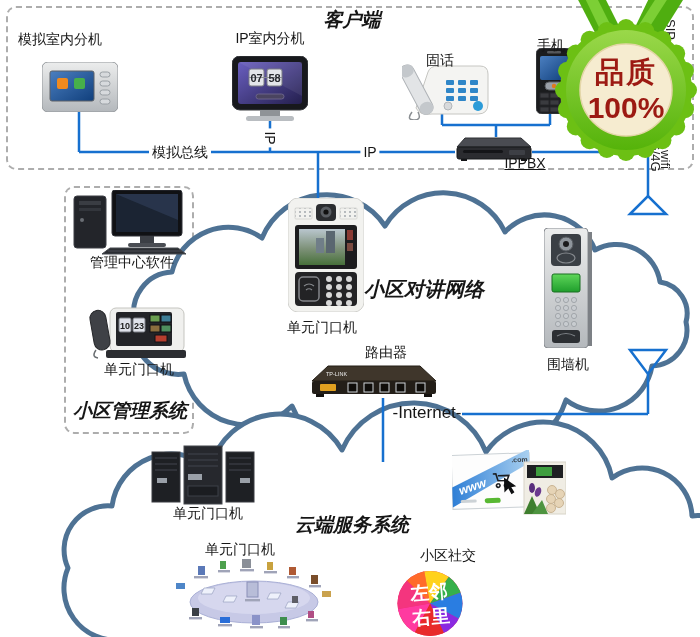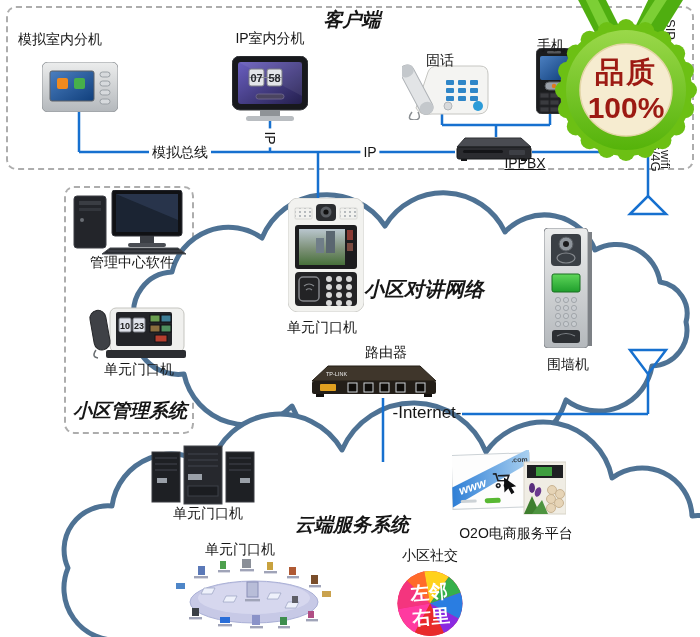--- a/index.html
+++ b/index.html
@@ -456,17 +456,16 @@
   <div class="lbl bold t19" style="left:130px;top:400px">小区管理系统</div>
 
   <div class="lbl bold t20" style="left:424px;top:278px">小区对讲网络</div>
   <div class="lbl" style="left:322px;top:319px">单元门口机</div>
   <div class="lbl" style="left:386px;top:344px">路由器</div>
   <div class="lbl" style="left:568px;top:356px">围墙机</div>
   <div class="lbl t17" style="left:427px;top:403px">-Internet-</div>
 
   <div class="lbl" style="left:208px;top:505px">单元门口机</div>
   <div class="lbl bold t19" style="left:352px;top:514px">云端服务系统</div>
-  <div class="lbl" style="left:516px;top:525px">O2O电商服务平台</div>
   <div class="lbl" style="left:240px;top:541px">单元门口机</div>
-  <div class="lbl" style="left:430px;top:547px">小区社交</div>
+  <div class="lbl" style="left:448px;top:547px">小区社交</div>
 
 </div>
 
 </body></html>

